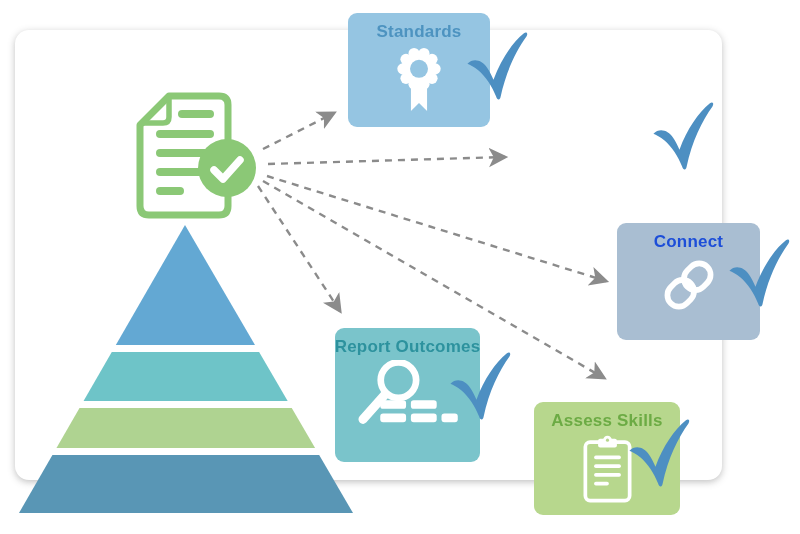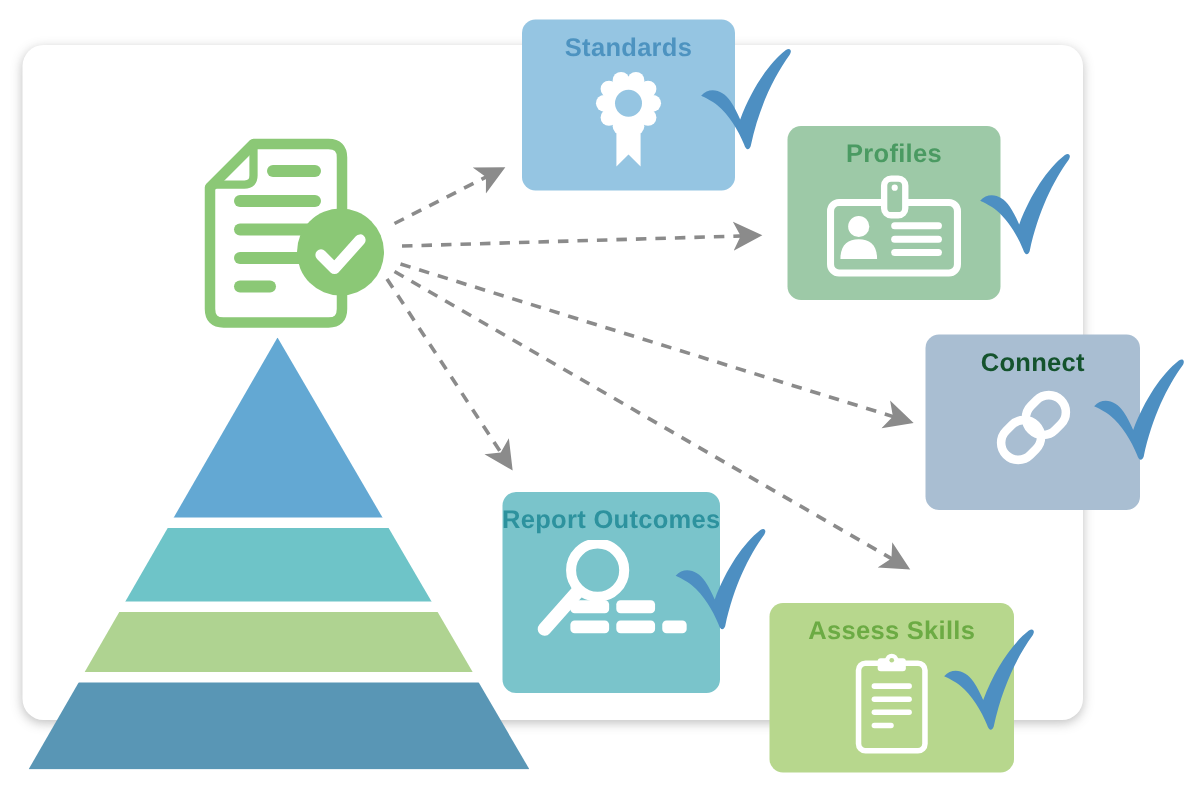--- a/index.html
+++ b/index.html
@@ -36,21 +36,21 @@
   
   .card { position:absolute; border-radius:9px; display:flex; flex-direction:column;
           align-items:center; }
   .card-title { font-size:17px; font-weight:bold; letter-spacing:.2px;
                 padding-top:9px; white-space:nowrap; }
   .card-icon { margin-top:3px; }
   #card-standards { left:348px; top:13px;  width:142px; height:114px; }
   #card-profiles  { left:525px; top:84px;  width:142px; height:116px; }
   #card-connect   { left:617px; top:223px; width:143px; height:117px; }
   #card-report    { left:335px; top:328px; width:145px; height:134px; }
-  #card-assess    { left:513px; top:402px; width:163px; height:113px; }
+  #card-assess    { left:534px; top:402px; width:146px; height:113px; }
 
   
   .check { position:absolute; width:66px; height:74px; color:var(--checkmark,#4d8fc2); }
   .check svg { width:100%; height:100%; display:block; }
   .check path { fill:currentColor; }
   #check-standards { left:463px; top:30px; }
   #check-profiles  { left:649px; top:100px; }
   #check-connect   { left:725px; top:237px; }
   #check-report    { left:446px; top:350px; }
   #check-assess    { left:625px; top:417px; }
@@ -115,36 +115,23 @@
           <circle cx="24" cy="38" r="9"></circle>
         <circle cx="29" cy="22.7" r="9"></circle>
           <circle cx="42" cy="13.3" r="9"></circle>
         <circle cx="58" cy="13.3" r="9"></circle>
           <circle cx="71" cy="22.7" r="9"></circle>
       </g>
       <circle cx="50" cy="38" r="14.5" style="fill: rgb(149, 197, 226);"></circle>
     </svg>
   </div>
 
-  <div class="card" id="card-profiles" style="background: rgb(157, 201, 167);">
-    <div class="card-title" style="color: rgb(74, 154, 98);">Profiles</div>
-    <svg class="card-icon" width="94" height="70" viewBox="0 0 100 74">
-      <rect x="5" y="20" width="90" height="50" rx="6" fill="none" stroke="#ffffff" stroke-width="5"></rect>
-      <rect x="43" y="3" width="15" height="26" rx="5" stroke="#ffffff" stroke-width="4.5" style="fill: rgb(157, 201, 167);"></rect>
-      <circle cx="50.5" cy="9.5" r="2.2" fill="#ffffff"></circle>
-      <circle cx="25" cy="37" r="7.5" fill="#ffffff"></circle>
-      <path d="M12,60 C12,50 17,46 25,46 C33,46 38,50 38,60 Z" fill="#ffffff"></path>
-      <rect x="48" y="34" width="36" height="5" rx="2.5" fill="#ffffff"></rect>
-      <rect x="48" y="43.5" width="36" height="5" rx="2.5" fill="#ffffff"></rect>
-      <rect x="48" y="53" width="36" height="5" rx="2.5" fill="#ffffff"></rect>
-    </svg>
-  </div>
 
   <div class="card" id="card-connect" style="background: rgb(169, 190, 210);">
-    <div class="card-title" style="color: #14532d;">Connect</div>
+    <div class="card-title" style="color: #1d4ed8;">Connect</div>
     <svg class="card-icon" width="60" height="60" viewBox="0 0 100 100">
       <g transform="rotate(45 50 50)" fill="none" stroke="#ffffff" stroke-width="9.5">
         <rect x="31" y="7" width="38" height="47" rx="19"></rect>
         <rect x="31" y="46" width="38" height="47" rx="19"></rect>
       </g>
     </svg>
   </div>
 
   <div class="card" id="card-report" style="background: rgb(122, 196, 203);">
     <div class="card-title" style="color: rgb(45, 146, 158);">Report Outcomes</div>

